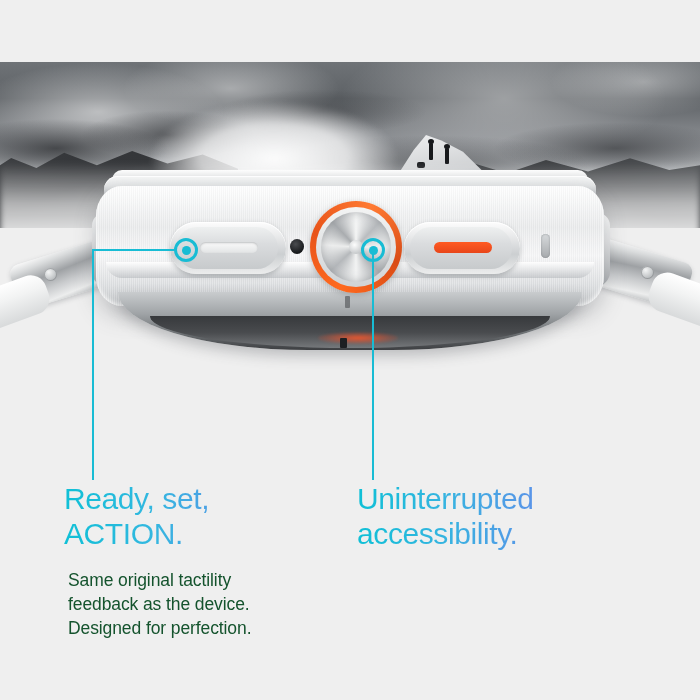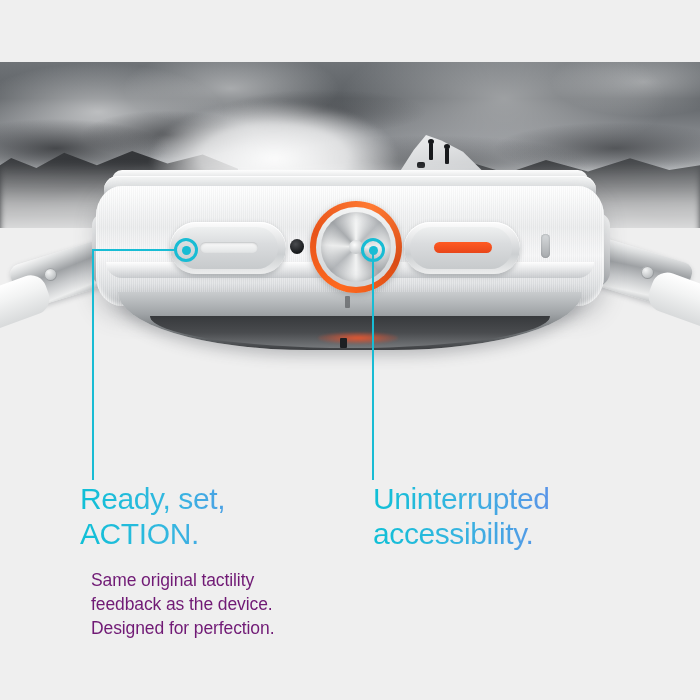--- a/index.html
+++ b/index.html
@@ -235,36 +235,36 @@
     box-sizing:border-box;
   }
   .dot::after{
     content:"";position:absolute;left:50%;top:50%;
     width:9px;height:9px;margin:-4.5px 0 0 -4.5px;border-radius:50%;
     background:#18bcd4;
   }
 
   
   .col{position:absolute;}
-  .col-left{left:80px;top:482px;width:265px;}
-  .col-right{left:373px;top:482px;width:290px;}
+  .col-left{left:64px;top:482px;width:265px;}
+  .col-right{left:357px;top:482px;width:290px;}
   .headline{
     font-size:30px;line-height:1.16;font-weight:400;letter-spacing:-.4px;
     margin:0 0 16px 0;
     background:linear-gradient(90deg,#0fc0d6 0%,#34b7e0 34%,#5b93e8 68%,#6f82e8 100%);
     -webkit-background-clip:text;background-clip:text;color:transparent;
     white-space:pre-line;
   }
   .col-right .headline{
     background:linear-gradient(90deg,#0fc0d6 0%,#36b4e0 30%,#5b93e8 62%,#7182e8 100%);
     -webkit-background-clip:text;background-clip:text;color:transparent;
   }
   .body{
-    font-size:17.5px;line-height:1.38;color:#701a75;font-weight:400;
-    margin:11px;white-space:pre-line;letter-spacing:-.1px;
+    font-size:17.5px;line-height:1.38;color:#14532d;font-weight:400;
+    margin:4px;white-space:pre-line;letter-spacing:-.1px;
   }
 </style>
 </head>
 <body>
 
 <div class="stage">
 
   <div class="photo-band">
     <div class="sky"></div>
     <div class="dkcloud"></div>

